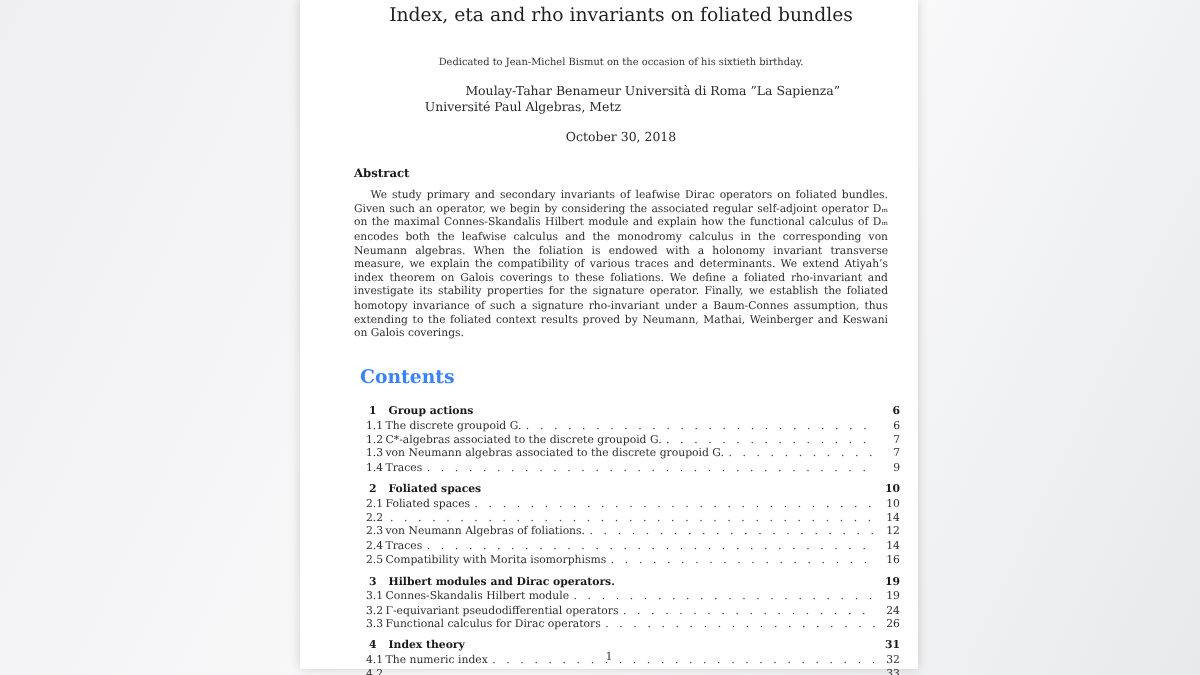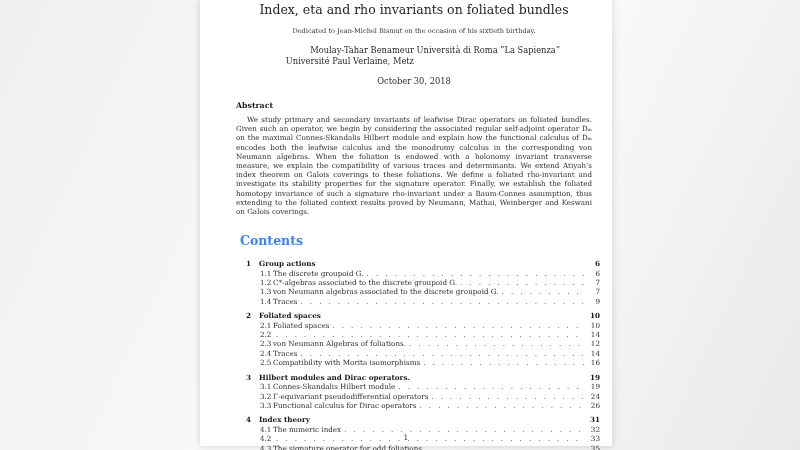--- a/index.html
+++ b/index.html
@@ -22,21 +22,21 @@
     font-size: 13.5px; color: #4d4d4d; letter-spacing: 0.3px;
   }
   .content {
     position: absolute; left: 28px; right: 12px; top: 0;
   }
   .paper-title {
     margin-top: 2px; text-align: center;
     font-size: 12.5px; color: #1f1f1f;
   }
   .dedication {
-    margin-top: 10px; text-align: center;
+    margin-top: 20px; text-align: center;
     font-size: 6.6px; color: #333;
   }
   .authors-row { margin-top: 10px; padding: 0 40px; display: flex; }
   .author { flex: 1; text-align: right; font-size: 8.3px; line-height: 10.5px; }
   .date-line { margin-top: 10px; text-align: center; font-size: 8.3px; }
   .abstract-block { margin: 15px auto 0; width: 356px; }
   .abstract-heading {
     text-align: left; font-weight: bold; font-size: 7.8px; color: #1a1a1a;
   }
   .abstract-text {
@@ -44,21 +44,21 @@
     text-align: justify; text-indent: 11px; color: #2d2d2d;
   }
   .contents-heading {
     margin: 17px 0 0 12px; font-size: 12.5px; font-weight: bold; color: #3b82f6;
   }
   .toc { margin-top: 11px; font-size: 7.2px; color: #2d2d2d; }
   .toc-row { display: flex; align-items: baseline; line-height: 9.4px; }
   .toc-row.sec { font-weight: bold; margin-top: 5px; color: #1a1a1a; }
   .toc-num { flex: none; }
   .sec-num { margin-left: 18px; width: 13px; }
-  .sub-num { margin-left: 32px; width: 13px; }
+  .sub-num { margin-left: 16px; width: 13px; }
   .toc-title { flex: none; white-space: nowrap; }
   .leader { flex: 1; overflow: hidden; white-space: nowrap; margin: 0 3px; color: #3a3a3a; }
   .leader.dots { letter-spacing: 2.4px; }
   .toc-page { flex: none; width: 13px; text-align: right; }
   .folio {
     position: absolute; left: 0; right: 0; bottom: 4px;
     text-align: center; font-size: 7.5px; color: #333;
   }
 </style>
 </head>
@@ -69,21 +69,21 @@
 <div class="page">
   <div class="content">
 
     <div class="paper-title">Index, eta and rho invariants on foliated bundles</div>
 
     <div class="dedication">Dedicated to Jean-Michel Bismut on the occasion of his sixtieth birthday.</div>
 
     <div class="authors-row">
       <div class="author">
         <div>Moulay-Tahar Benameur</div>
-        <div>Université Paul Verlaine, Metz</div>
+        <div>Université Paul Algebras, Metz</div>
       </div>
       <div class="author">
         <div>Università di Roma ”La Sapienza”</div>
       </div>
     </div>
 
     <div class="date-line">October 30, 2018</div>
 
     <div class="abstract-block">
       <div class="abstract-heading">Abstract</div>

